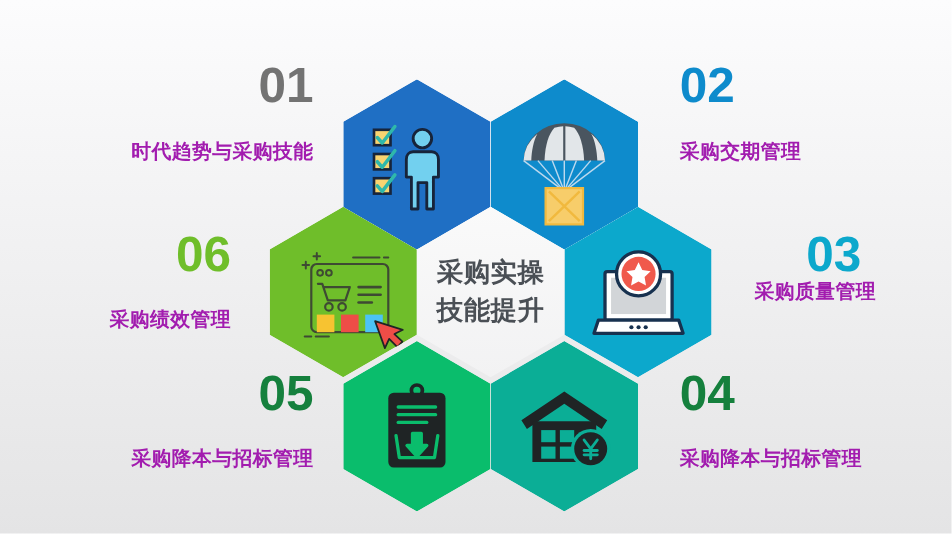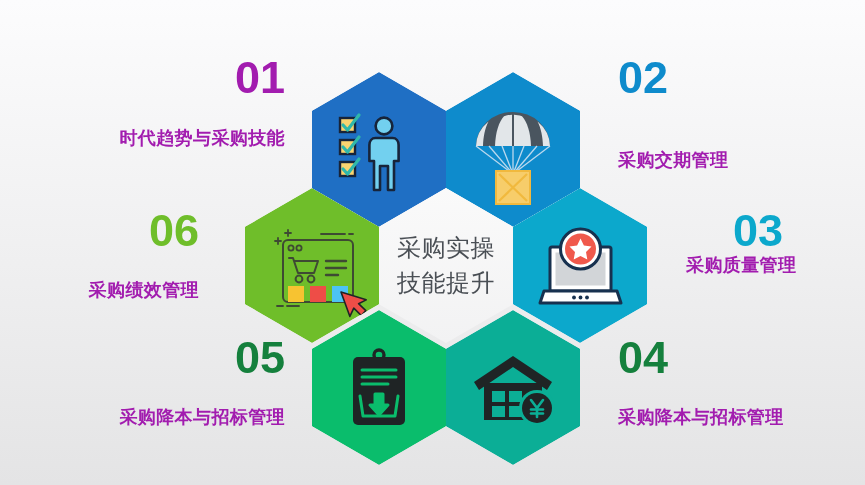--- a/index.html
+++ b/index.html
@@ -44,21 +44,21 @@
     clip-path: polygon(50% 0%, 100% 25%, 100% 75%, 50% 100%, 0% 75%, 0% 25%);
     background: linear-gradient(180deg, #fafafa 0%, #f2f2f3 100%);
     display: flex;
     flex-direction: column;
     align-items: center;
     justify-content: center;
   }
   .center-line {
     color: #4a4f55;
     font-size: 24px;
-    font-weight: normal;
+    font-weight: bold;
     line-height: 1.42;
     letter-spacing: 0.5px;
     white-space: nowrap;
   }
 
   
   .label-group {
     position: absolute;
     display: flex;
     flex-direction: column;
@@ -262,42 +262,42 @@
       </g>
     </svg>
   </div>
 
   <div class="center-hex" style="left:379px; top:188px;">
     <div class="center-line" style="color: rgb(74, 79, 85);">采购实操</div>
     <div class="center-line" style="color: rgb(74, 79, 85);">技能提升</div>
   </div>
 
   <div class="label-group left" style="left:40px; top:55px; width:245px;">
-    <div class="num" style="color:#a21caf;">01</div>
+    <div class="num" style="color:#737373;">01</div>
     <div class="cap" style="margin-top:26px;">时代趋势与采购技能</div>
   </div>
 
-  <div class="label-group right" style="left:618px; top:55px; width:240px;gap:22px;">
+  <div class="label-group right" style="left:618px; top:55px; width:240px;">
     <div class="num" style="color:#0e8bcc;">02</div>
     <div class="cap" style="margin-top:26px;">采购交期管理</div>
   </div>
 
   <div class="label-group right" style="left:686px; top:208px; width:175px;">
     <div class="num" style="color:#0ca8cc;margin-left:47px;">03</div>
     <div class="cap" style="">采购质量管理</div>
   </div>
 
   <div class="label-group right" style="left:618px; top:335px; width:243px;">
     <div class="num" style="color:#15803d;">04</div>
     <div class="cap" style="margin-top:25px;">采购降本与招标管理</div>
   </div>
 
   <div class="label-group left" style="left:40px; top:335px; width:245px;">
     <div class="num" style="color:#15803d;">05</div>
     <div class="cap" style="margin-top:25px;">采购降本与招标管理</div>
   </div>
 
-  <div class="label-group left" style="left:24px; top:208px; width:175px;">
+  <div class="label-group left" style="left:35px; top:208px; width:175px;">
     <div class="num" style="color:#6fbe2a;">06</div>
     <div class="cap" style="margin-top:25px;">采购绩效管理</div>
   </div>
 
 </div>
 
 </body></html>

